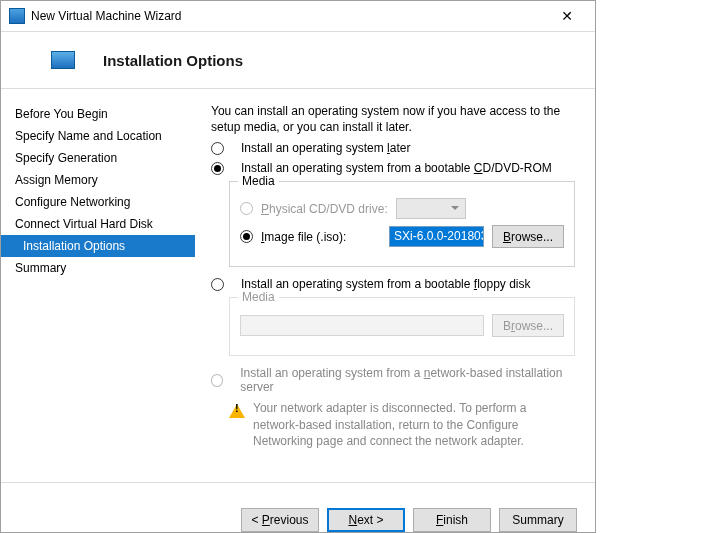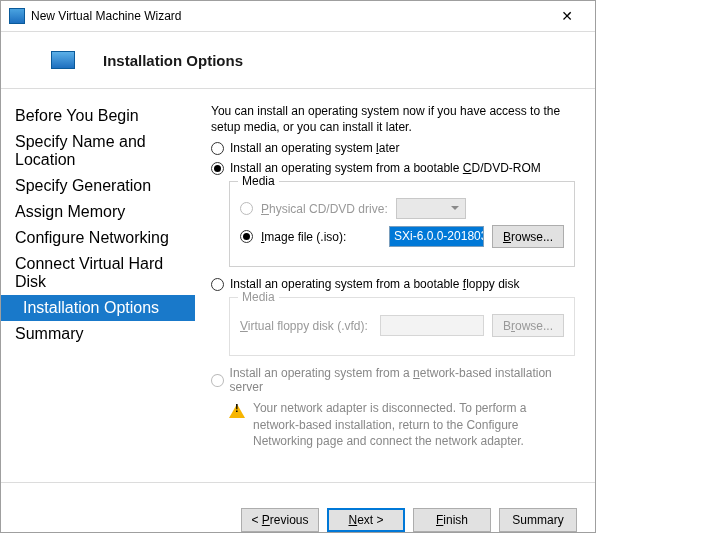--- a/index.html
+++ b/index.html
@@ -56,21 +56,21 @@
   }
   .banner-title { font-size: 15px; font-weight: 600; color: #1a1a1a; }
   .body {
     flex: 1;
     display: flex;
     overflow: hidden;
   }
   .sidebar {
     width: 194px;
     padding: 14px 0 0 0;
-    font-size: 16px;
+    font-size: 12px;
   }
   .sidebar-item {
     padding: 4px 10px 4px 14px;
     cursor: default;
     color: #000;
   }
   .sidebar-item.selected {
     background: #1979ca;
     color: #fff;
     padding-left: 22px;
@@ -79,21 +79,21 @@
     flex: 1;
     padding: 14px 20px 8px 16px;
     font-size: 12px;
     color: #000;
     overflow: hidden;
   }
   .intro { margin-bottom: 4px; line-height: 1.35; }
   .radio-row {
     display: flex;
     align-items: center;
-    gap: 6px;
+    gap: 17px;
     margin: 6px 0;
   }
   .radio-row.disabled { color: #888; }
   .radio {
     width: 13px; height: 13px;
     border: 1px solid #333;
     border-radius: 50%;
     display: inline-flex;
     align-items: center; justify-content: center;
     background: #fff;
@@ -282,21 +282,20 @@
       </div>
 
       <div class="radio-row">
         <span class="radio"></span>
         <span>Install an operating system from a bootable <span class="under">f</span>loppy disk</span>
       </div>
 
       <div class="fieldset disabled">
         <div class="legend">Media</div>
         <div class="media-row" style="color:#999">
-          <span class="lbl" style="min-width:132px"><span class="under">V</span>irtual floppy disk (.vfd):</span>
           <span class="textfield disabled" style="flex:1"></span>
           <span class="btn-small disabled">
               <span>B<span class="under">r</span>owse...</span>
             </span>
         </div>
       </div>
 
       <div class="radio-row disabled">
         <span class="radio disabled"></span>
         <span>Install an operating system from a <span class="under">n</span>etwork-based installation server</span>

